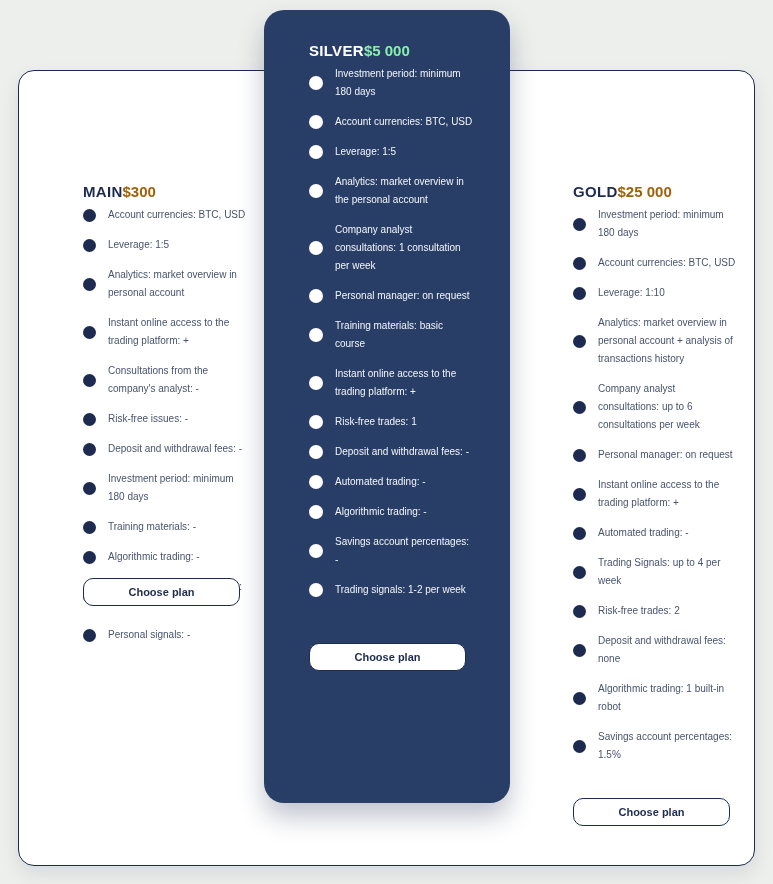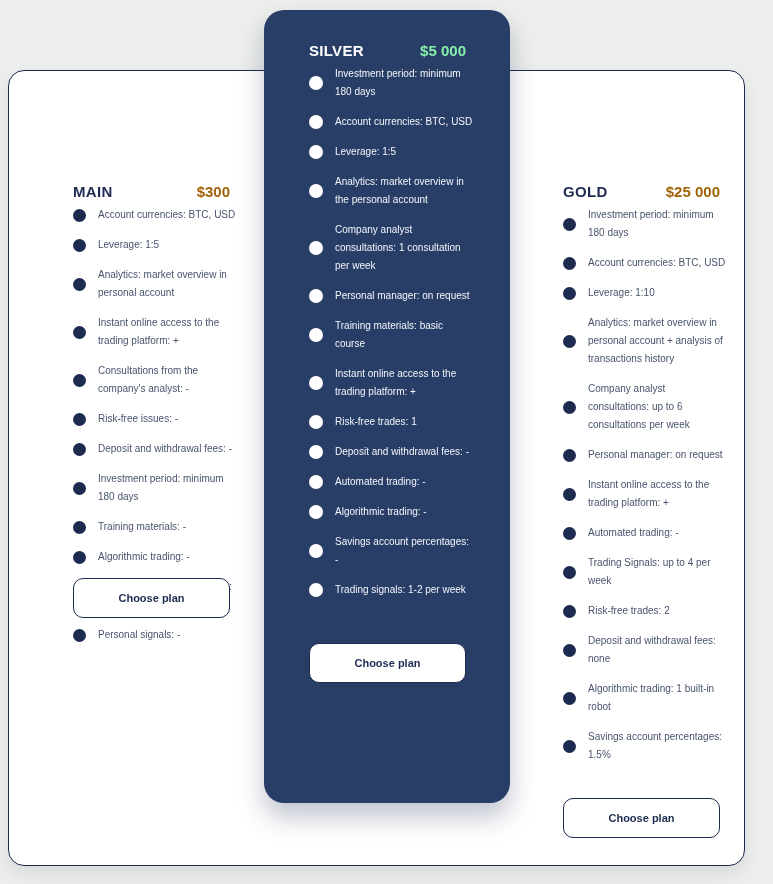--- a/index.html
+++ b/index.html
@@ -5,21 +5,21 @@
   * { margin:0; padding:0; box-sizing:border-box; }
   html,body { width:773px; height:884px; }
   body {
     position:relative;
     background:#edefec;
     font-family:"Liberation Sans", sans-serif;
     overflow:hidden;
   }
   .panel {
     position:absolute;
-    left:8px; top:70px;
+    left:18px; top:70px;
     width:737px; height:796px;
     background:#ffffff;
     border:1px solid #1e2b50;
     border-radius:16px;
     box-shadow:0 8px 18px rgba(30,43,80,0.10);
   }
   .plan-col {
     position:absolute;
     width:165px;
   }
@@ -33,21 +33,20 @@
     border-radius:20px;
     box-shadow:0 14px 26px rgba(30,43,80,0.28);
   }
   .plan-col.silver {
     position:absolute;
     left:45px; top:32px;
     width:168px;
   }
   .plan-header {
     display:flex;
-    justify-content:space-between;
     align-items:baseline;
     margin-bottom:6px;
     width:157px;
   }
   .plan-title {
     font-size:15px;
     font-weight:bold;
     color:#1e2b50;
     letter-spacing:0.3px;
   }
@@ -74,21 +73,21 @@
   }
   .silver .bullet { background:#ffffff; width:14px; height:14px; }
   .ftext {
     font-size:10px;
     line-height:18px;
     color:#47536d;
   }
   .silver .ftext { color:#f2f5fb; }
   .choose-btn {
     position:absolute;
-    width:157px; height:40px;
+    width:157px; height:28px;
     background:#ffffff;
     border:1px solid #1e2b50;
     border-radius:10px;
     font-family:"Liberation Sans", sans-serif;
     font-size:11px;
     font-weight:bold;
     color:#1e2b50;
     cursor:pointer;
   }
   .choose-btn.btn-main  { left:64px;  top:507px; }   

